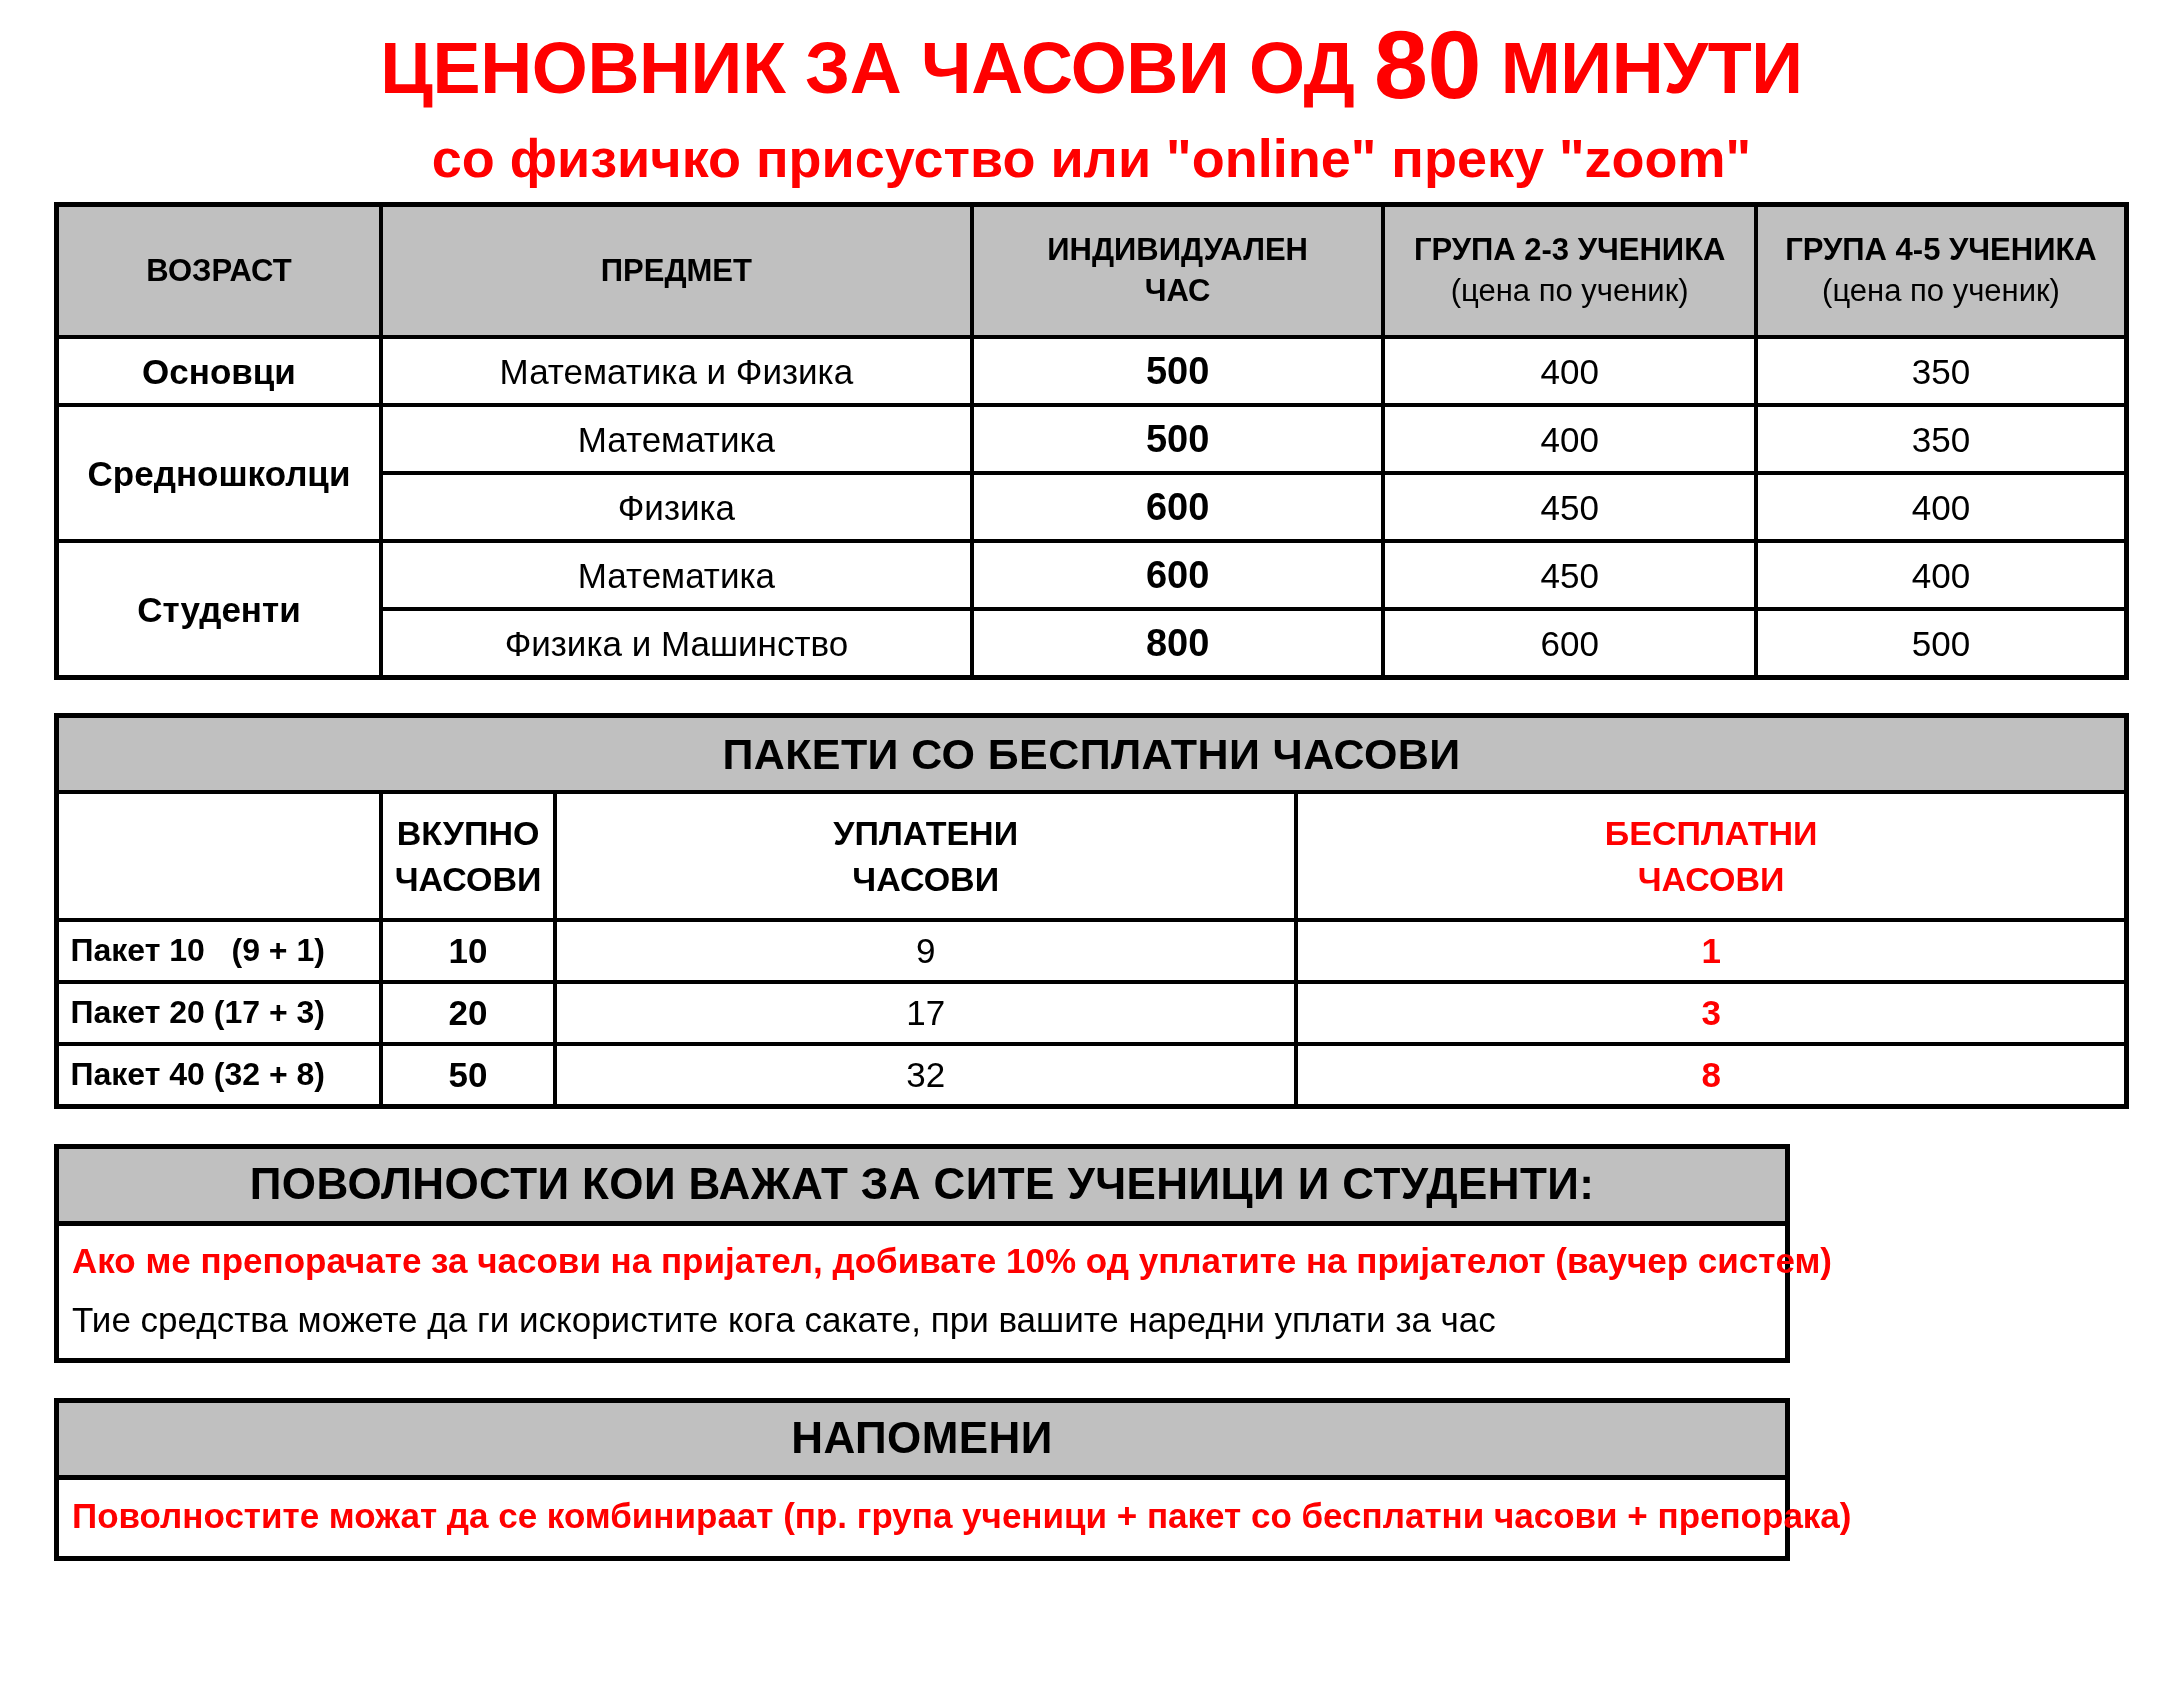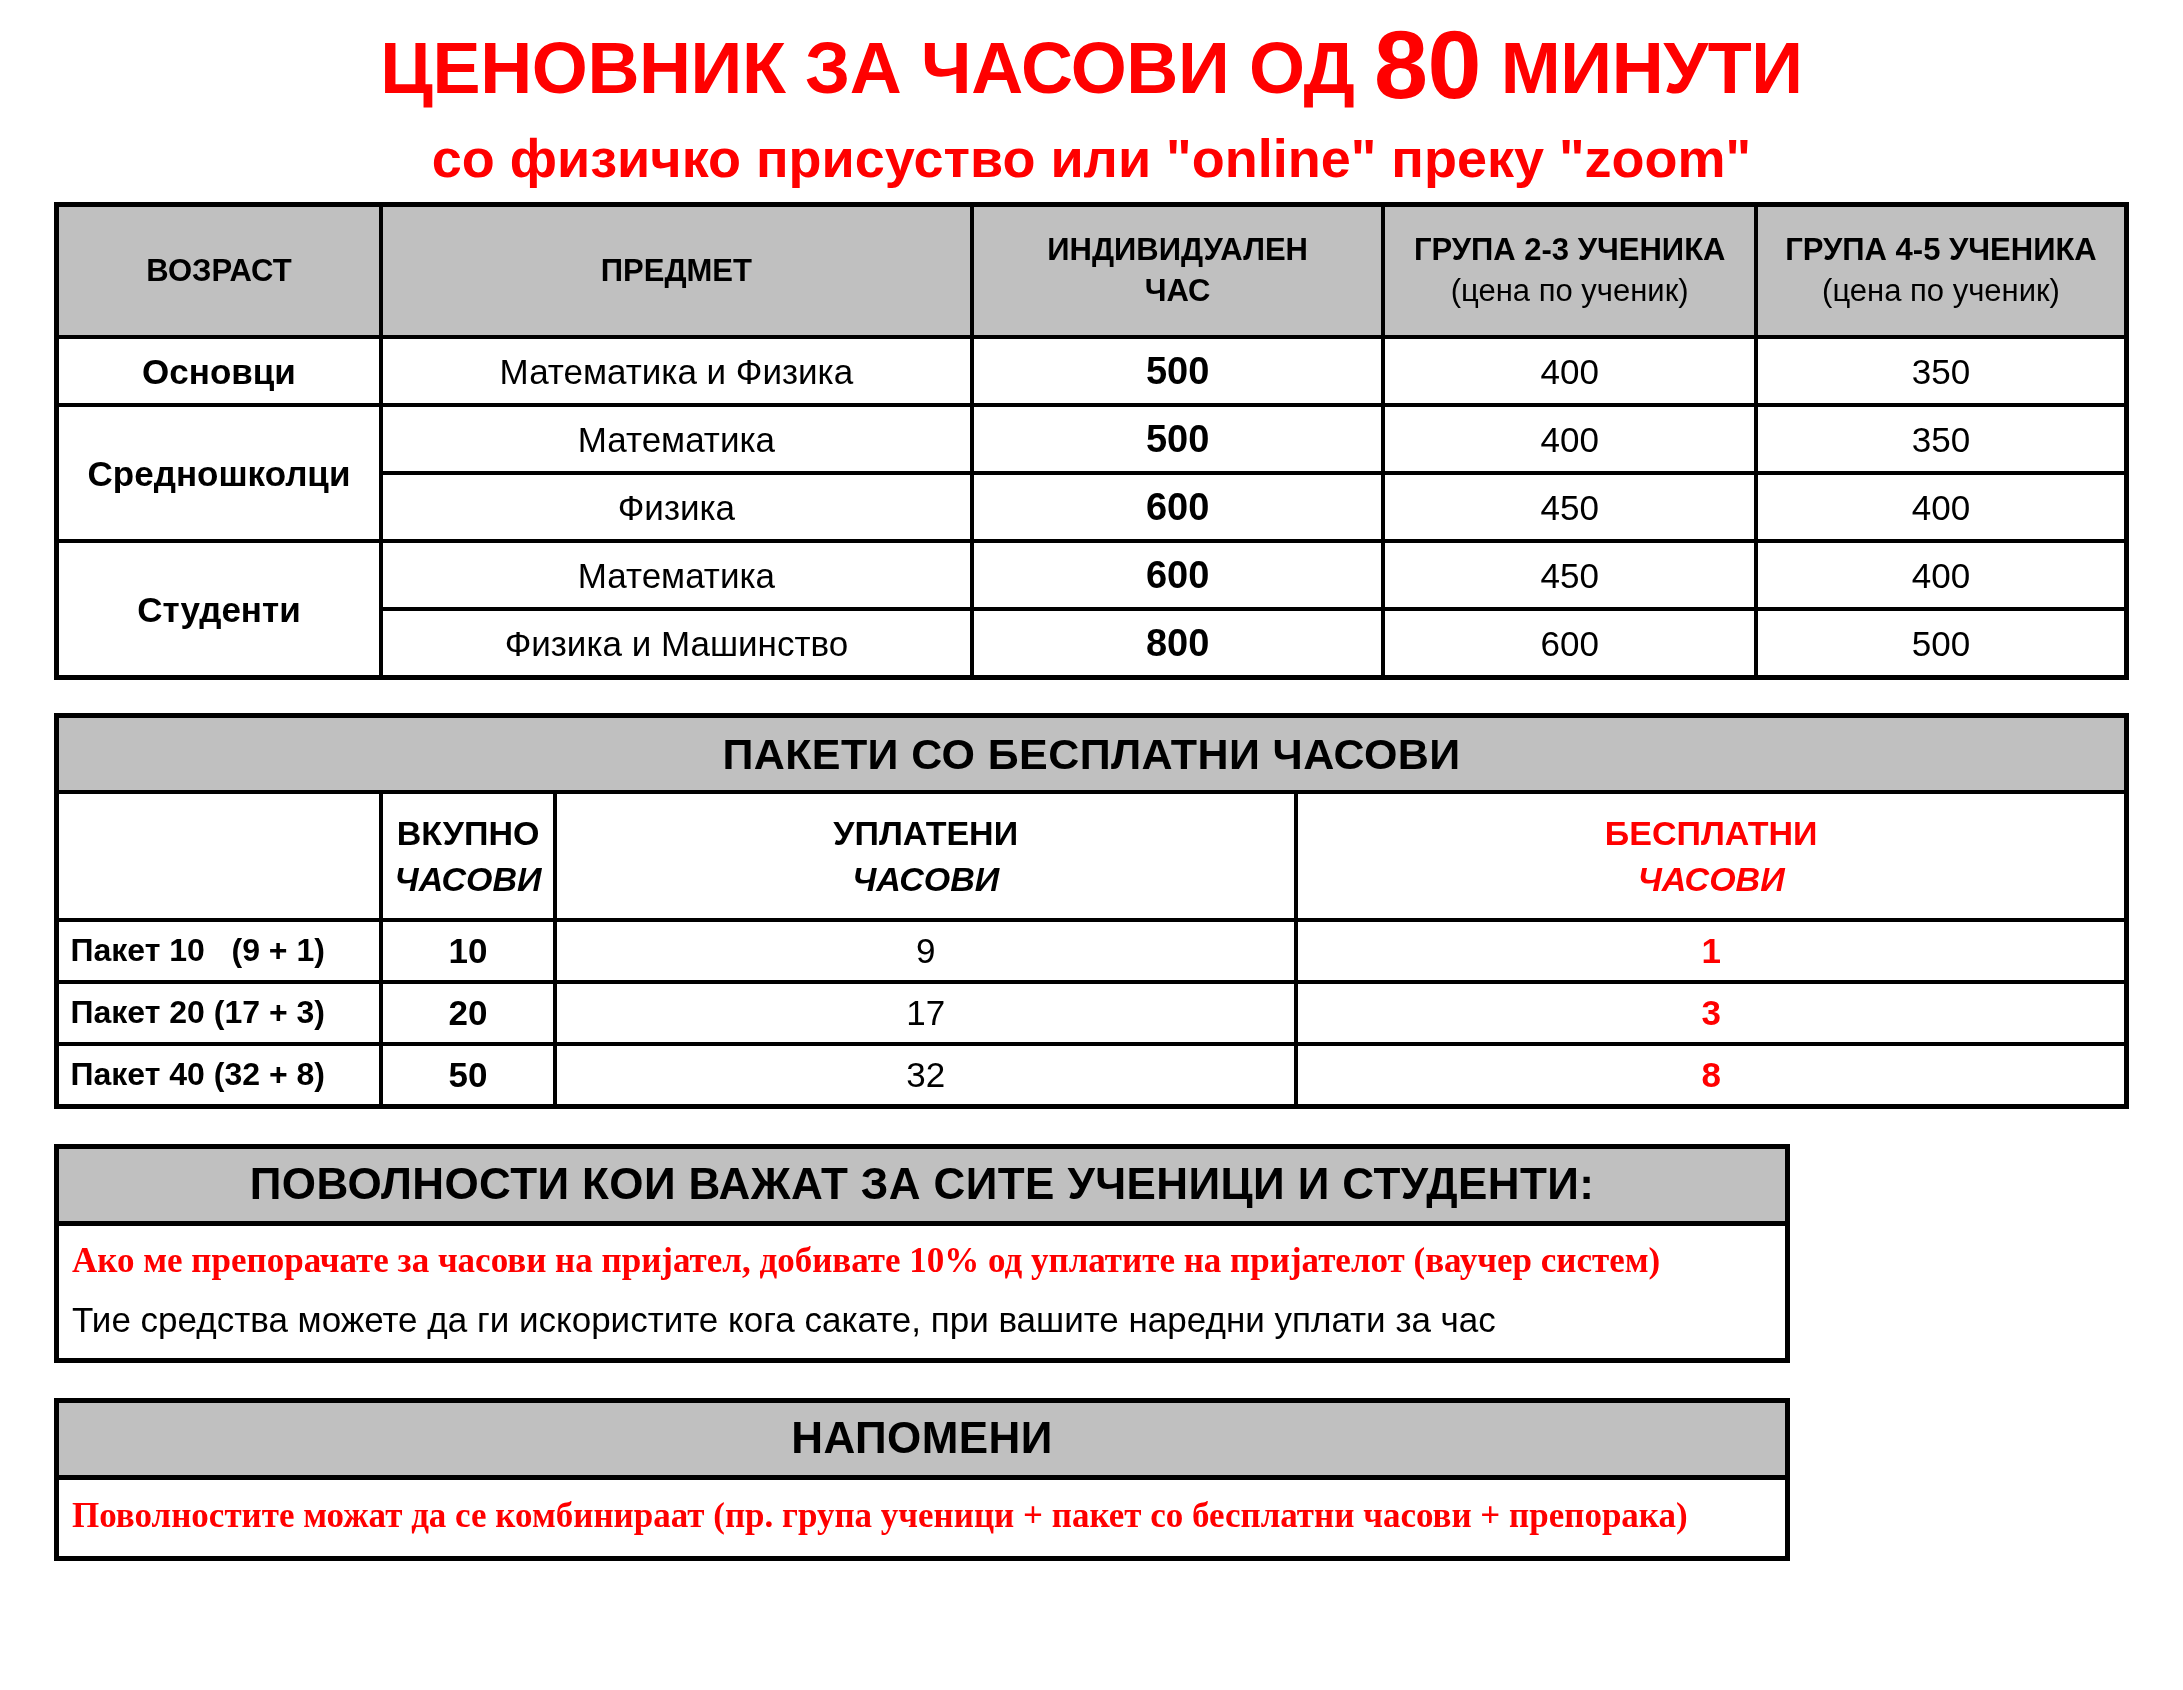--- a/index.html
+++ b/index.html
@@ -104,21 +104,21 @@
     font-size: 43px;
     height: 72px;
     letter-spacing: 0.4px;
   }
   #packages-table td.colhead {
     font-weight: bold;
     font-size: 34px;
     height: 117px;
     padding: 3.3px 5px;
   }
-  #packages-table td.colhead .l2 { display: block; padding-top: 8.2px; font-style: italic; }
+  #packages-table td.colhead .l2 { display: block; padding-top: 8.2px; }
   #packages-table td.pkgname {
     font-weight: bold;
     font-size: 32px;
     text-align: left;
     padding-left: 11.5px;
     height: 58px;
     white-space: pre;
   }
   #packages-table td.num { font-weight: bold; font-size: 35px; }
   #packages-table td.plain { font-size: 35px; }
@@ -145,21 +145,20 @@
   .panel-body { padding: 5px 0 8.2px 0; }
   .panel-line {
     font-size: 35px;
     line-height: 1.18;
     padding: 9px 0 9px 13px;
     white-space: nowrap;
   }
   .panel-line.em {
     color: #ff0000;
     font-weight: bold;
-    font-family: Liberation Serif, serif;
   }
   #notes-panel { margin-bottom: 0; }
   #notes-panel .panel-line { padding-top: 10.7px; padding-bottom: 10.7px; }
 </style>
 </head>
 <body>
 
 <div class="page">
 
   <h1 class="title-main"><span>ЦЕНОВНИК ЗА ЧАСОВИ ОД </span><span class="big">80</span><span> МИНУТИ</span></h1>

